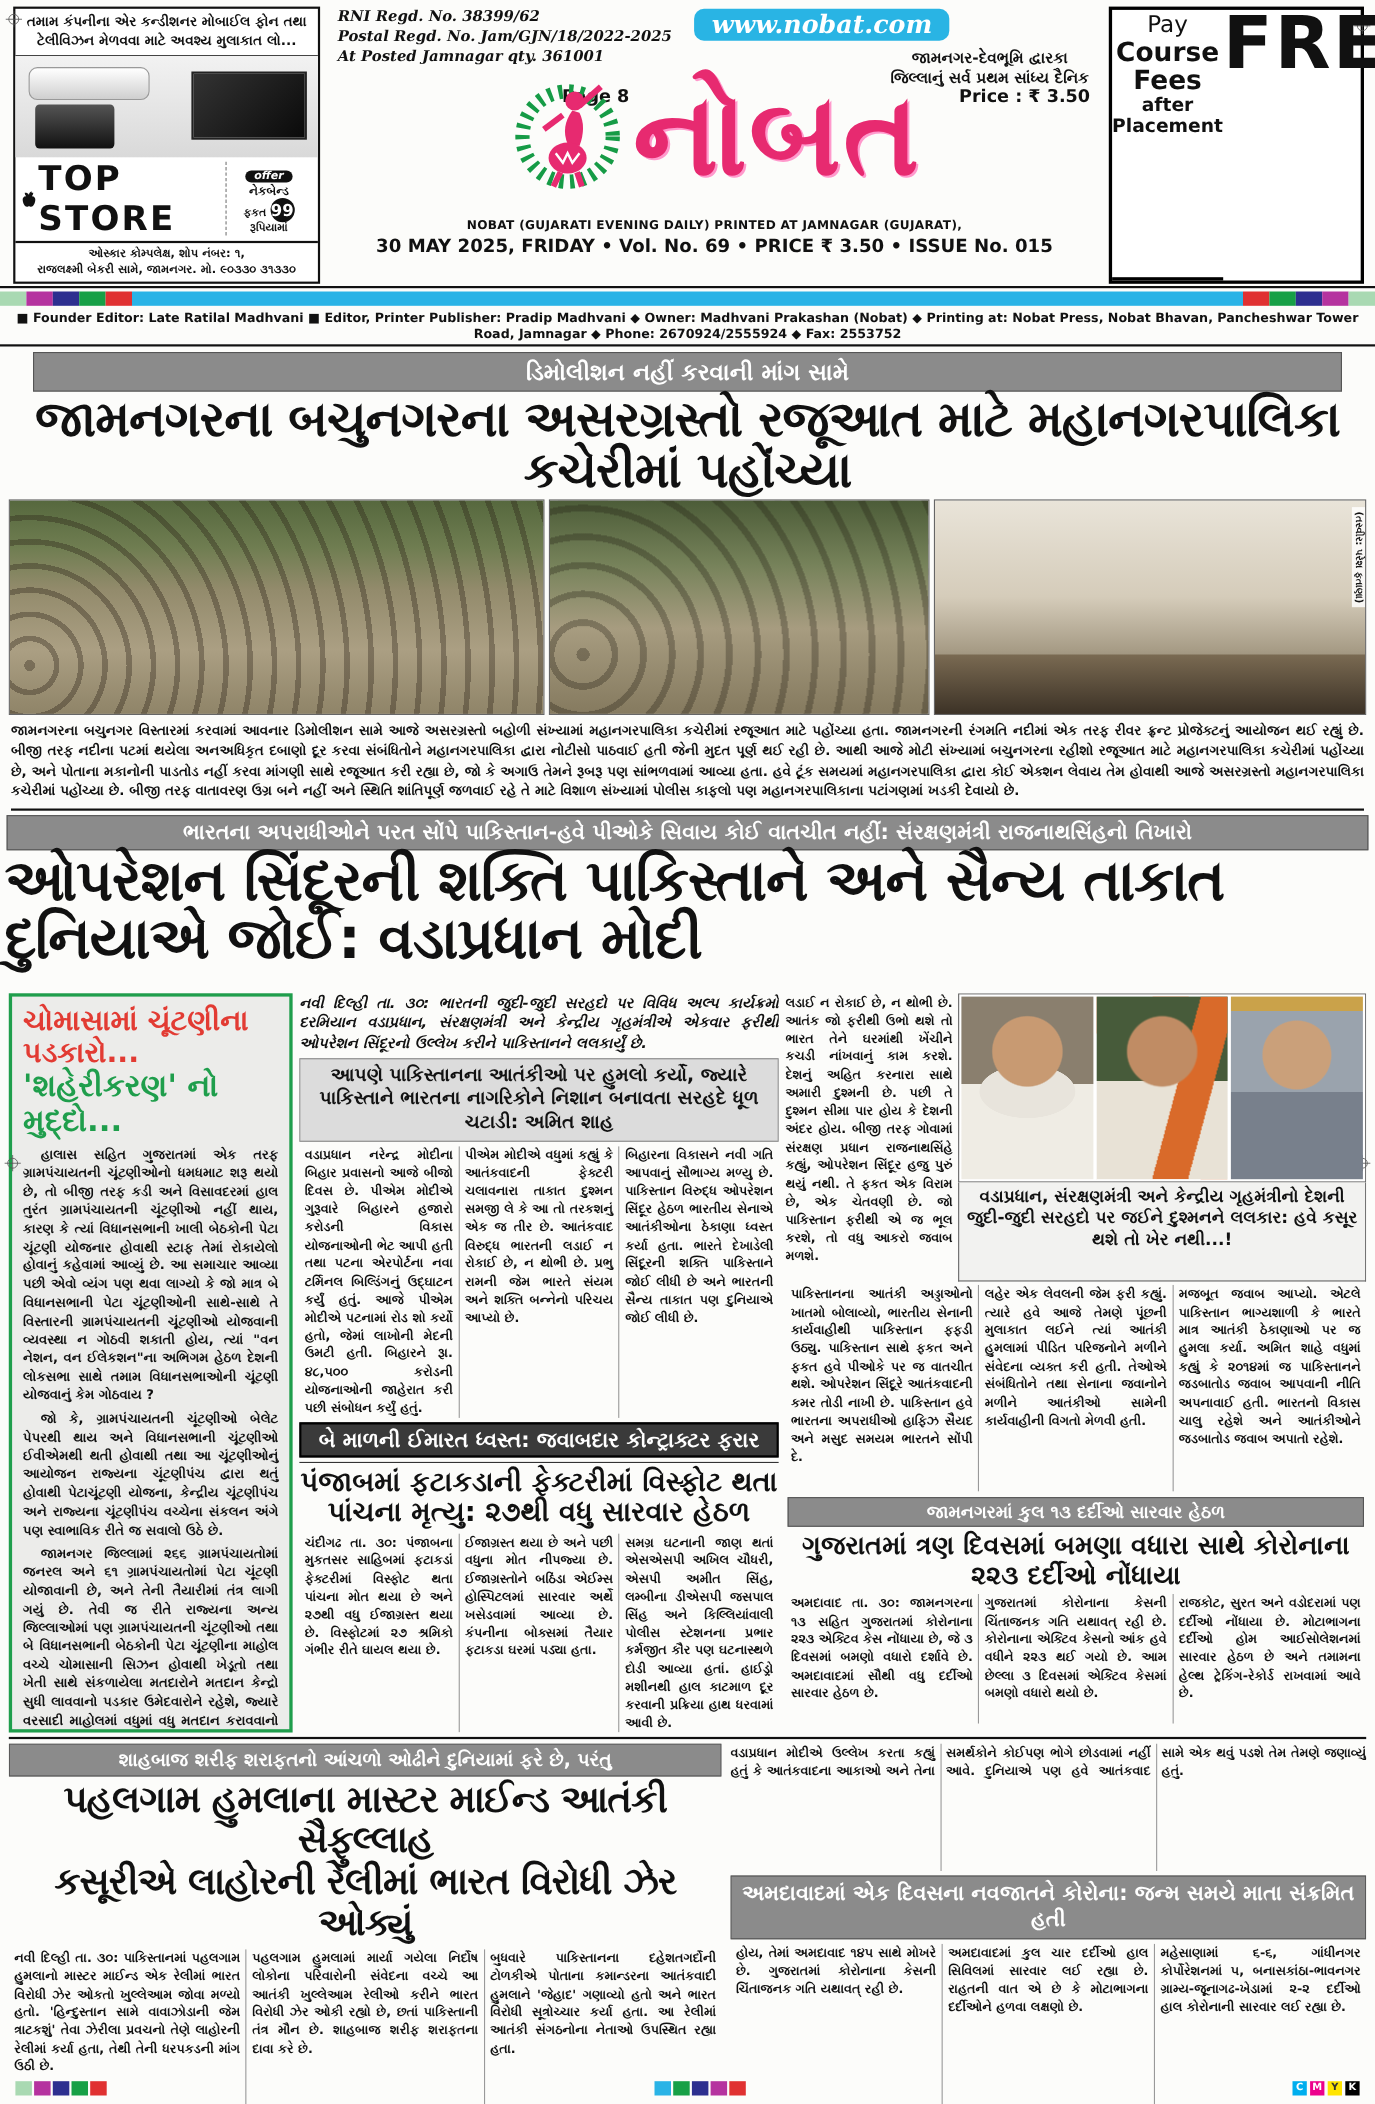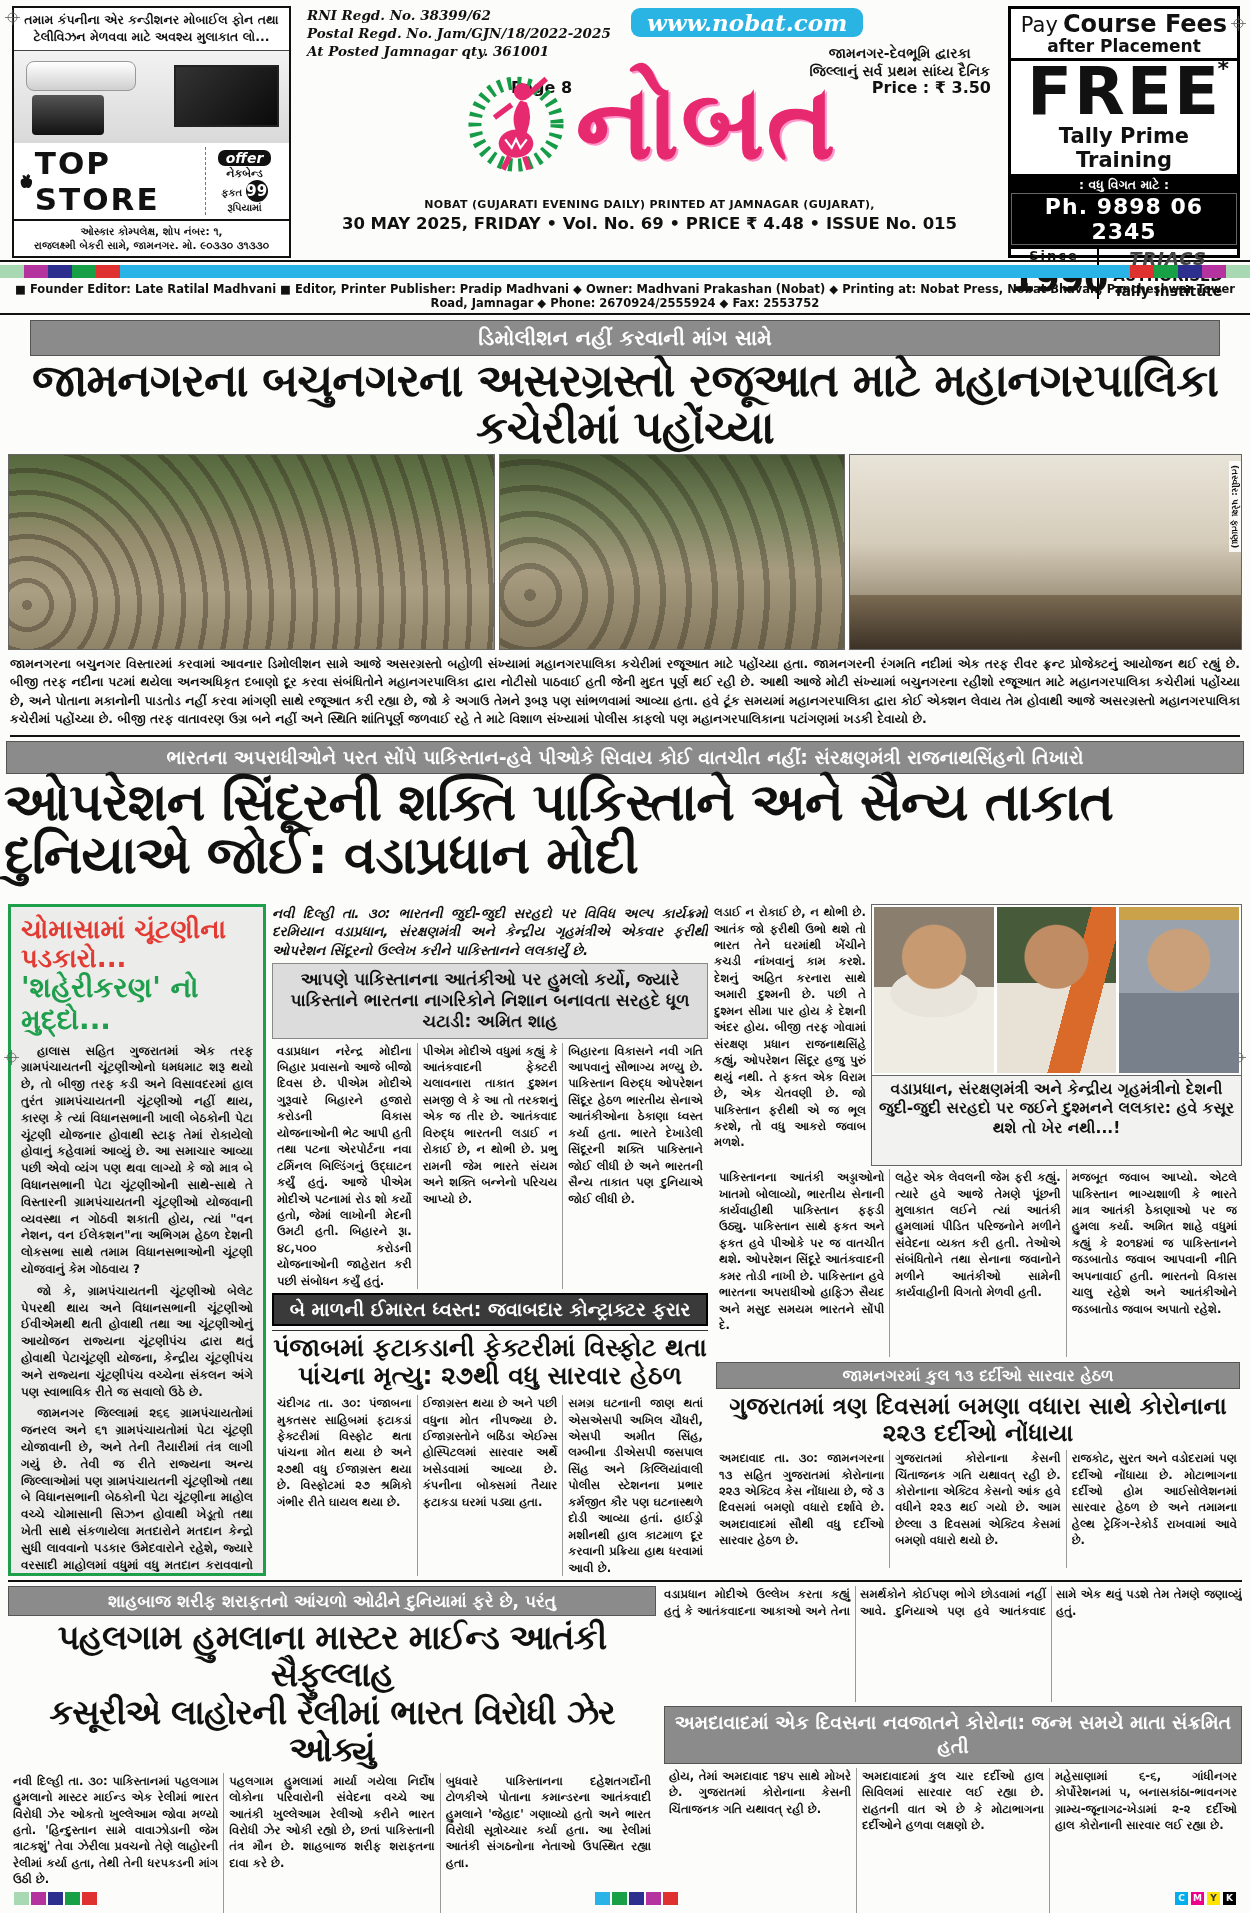--- a/index.html
+++ b/index.html
@@ -14,39 +14,39 @@
   
   .adL{width:279px;border:2px solid #111;background:#fff;display:flex;flex-direction:column}
   .adL .hd{font-weight:800;font-size:12.5px;text-align:center;line-height:1.35;padding:4px 2px;border-bottom:1px solid #444}
   .adL .pic{height:92px;background:linear-gradient(180deg,#f2f2f2,#d9d9d9);position:relative;overflow:hidden}
   .adL .ac{position:absolute;left:12px;top:10px;width:110px;height:30px;border-radius:8px;background:linear-gradient(180deg,#fff,#cfcfcf);border:1px solid #999}
   .adL .tv{position:absolute;right:10px;top:14px;width:105px;height:62px;background:linear-gradient(135deg,#333,#0a0a0a);border:2px solid #222}
   .adL .phn{position:absolute;left:18px;top:44px;width:72px;height:40px;background:linear-gradient(180deg,#555,#111);border-radius:4px}
   .adL .brandrow{display:flex;align-items:center;justify-content:space-between;padding:2px 6px}
   .adL .brand{font-size:31px;font-weight:900;letter-spacing:2px;display:flex;align-items:center;gap:2px}
   .adL .offer{width:96px;border-left:1px dashed #777;padding:1px 3px;text-align:center}
-  .adL .offertag{display:inline-block;background:#111;color:#fff;font-size:14px;font-weight:700;border-radius:7px;padding:0 8px;font-style:italic}
+  .adL .offertag{display:inline-block;background:#111;color:#fff;font-size:10px;font-weight:700;border-radius:7px;padding:0 8px;font-style:italic}
   .adL .oitem{font-weight:800;font-size:11px}
   .adL .oprice{font-size:10px;font-weight:800}
   .adL .oprice b{display:inline-block;background:#111;color:#fff;border-radius:50%;font-size:15px;width:22px;height:22px;line-height:22px;text-align:center}
   .adL .addr{border-top:2px solid #111;font-weight:800;font-size:10.5px;text-align:center;line-height:1.4;padding:3px 1px;margin-top:auto}
   
   .mastC{flex:1;position:relative}
   .rni{position:absolute;left:6px;top:0;font-family:"DejaVu Serif","Liberation Serif",serif;
        font-style:italic;font-weight:700;font-size:13.5px;line-height:1.35}
   .webbox{position:absolute;left:330px;top:2px;background:#29b4e4;color:#fff;border-radius:9px;
           padding:1px 16px;font-family:"DejaVu Serif","Liberation Serif",serif;font-style:italic;font-weight:800;font-size:23px}
   .tagline{position:absolute;right:8px;top:38px;text-align:center;font-weight:800;font-size:14px;line-height:1.3}
   .pgprice{position:absolute;left:210px;top:72px;width:480px;display:flex;justify-content:space-between;font-weight:800;font-size:16px}
   .logo{position:absolute;left:0;right:0;top:62px;display:flex;align-items:center;justify-content:center;gap:6px}
   .logotxt{font-size:104px;font-weight:900;color:#e72a70;line-height:1;letter-spacing:2px;text-shadow:2px 2px 0 #f9c;}
   .printline{position:absolute;left:0;right:0;top:192px;text-align:center;font-weight:700;font-size:11px;letter-spacing:.3px}
   .dateline{position:absolute;left:0;right:0;top:208px;text-align:center;font-weight:800;font-size:16.5px}
   
-  .adR{width:232px;border:3px solid #000;background:#fff;display:flex;flex-direction:column;text-align:center}
+  .adR{width:232px;border:3px solid #000;background:#fff;display:flex;flex-direction:row;text-align:center}
   .adR .pc{border-bottom:3px solid #000;padding:2px 0;line-height:1.1}
   .adR .pc .p1{font-size:21px}.adR .pc b{font-size:24px;font-weight:900}
   .adR .pc .p2{font-size:17px;font-weight:700}
   .adR .free{font-size:66px;font-weight:900;line-height:.95;position:relative;letter-spacing:2px}
   .adR .free sup{position:absolute;top:-2px;right:6px;font-size:22px}
   .adR .tally{font-size:21px;font-weight:900;border-bottom:2px solid #000;padding-bottom:2px}
   .adR .blk{background:#000;color:#fff;padding:1px 0 2px}
   .adR .blk .vd{font-size:12.5px;font-weight:700}
   .adR .blk .ph{font-size:22px;font-weight:900;letter-spacing:1px}
   .adR .bot{display:flex;align-items:stretch;border-top:2px solid #000;flex:1}
@@ -215,21 +215,21 @@
           <path d="M54 30 q-10 14 -4 28 l10 2 q6 -16 0 -28z" fill="#e72a70"></path>
           <path d="M60 26 L78 10" stroke="#e72a70" stroke-width="5"></path>
           <path d="M46 34 L30 46" stroke="#e72a70" stroke-width="5"></path>
           <ellipse cx="50" cy="70" rx="16" ry="13" fill="#e72a70"></ellipse>
           <path d="M40 66 l6 8 l4 -8 l4 8 l6 -8" stroke="#fff" stroke-width="2" fill="none"></path>
           <path d="M44 82 l-6 12 M58 82 l4 12" stroke="#e72a70" stroke-width="5"></path>
         </svg>
         <span class="logotxt">નોબત</span>
       </div>
       <div class="printline">NOBAT (GUJARATI EVENING DAILY)  PRINTED AT JAMNAGAR (GUJARAT),</div>
-      <div class="dateline">30  MAY 2025, FRIDAY   •   Vol. No. 69   •   PRICE ₹ 4.48   •   ISSUE No. 015</div>
+      <div class="dateline">30  MAY 2025, FRIDAY   •   Vol. No. 69   •   PRICE ₹ 3.50   •   ISSUE No. 015</div>
     </div>
 
     <div class="adR">
       <div class="pc">
         <span class="p1">Pay</span>
         <b>Course Fees</b>
         <div class="p2">after Placement</div>
       </div>
       <div class="free">
         <span>FREE</span>

